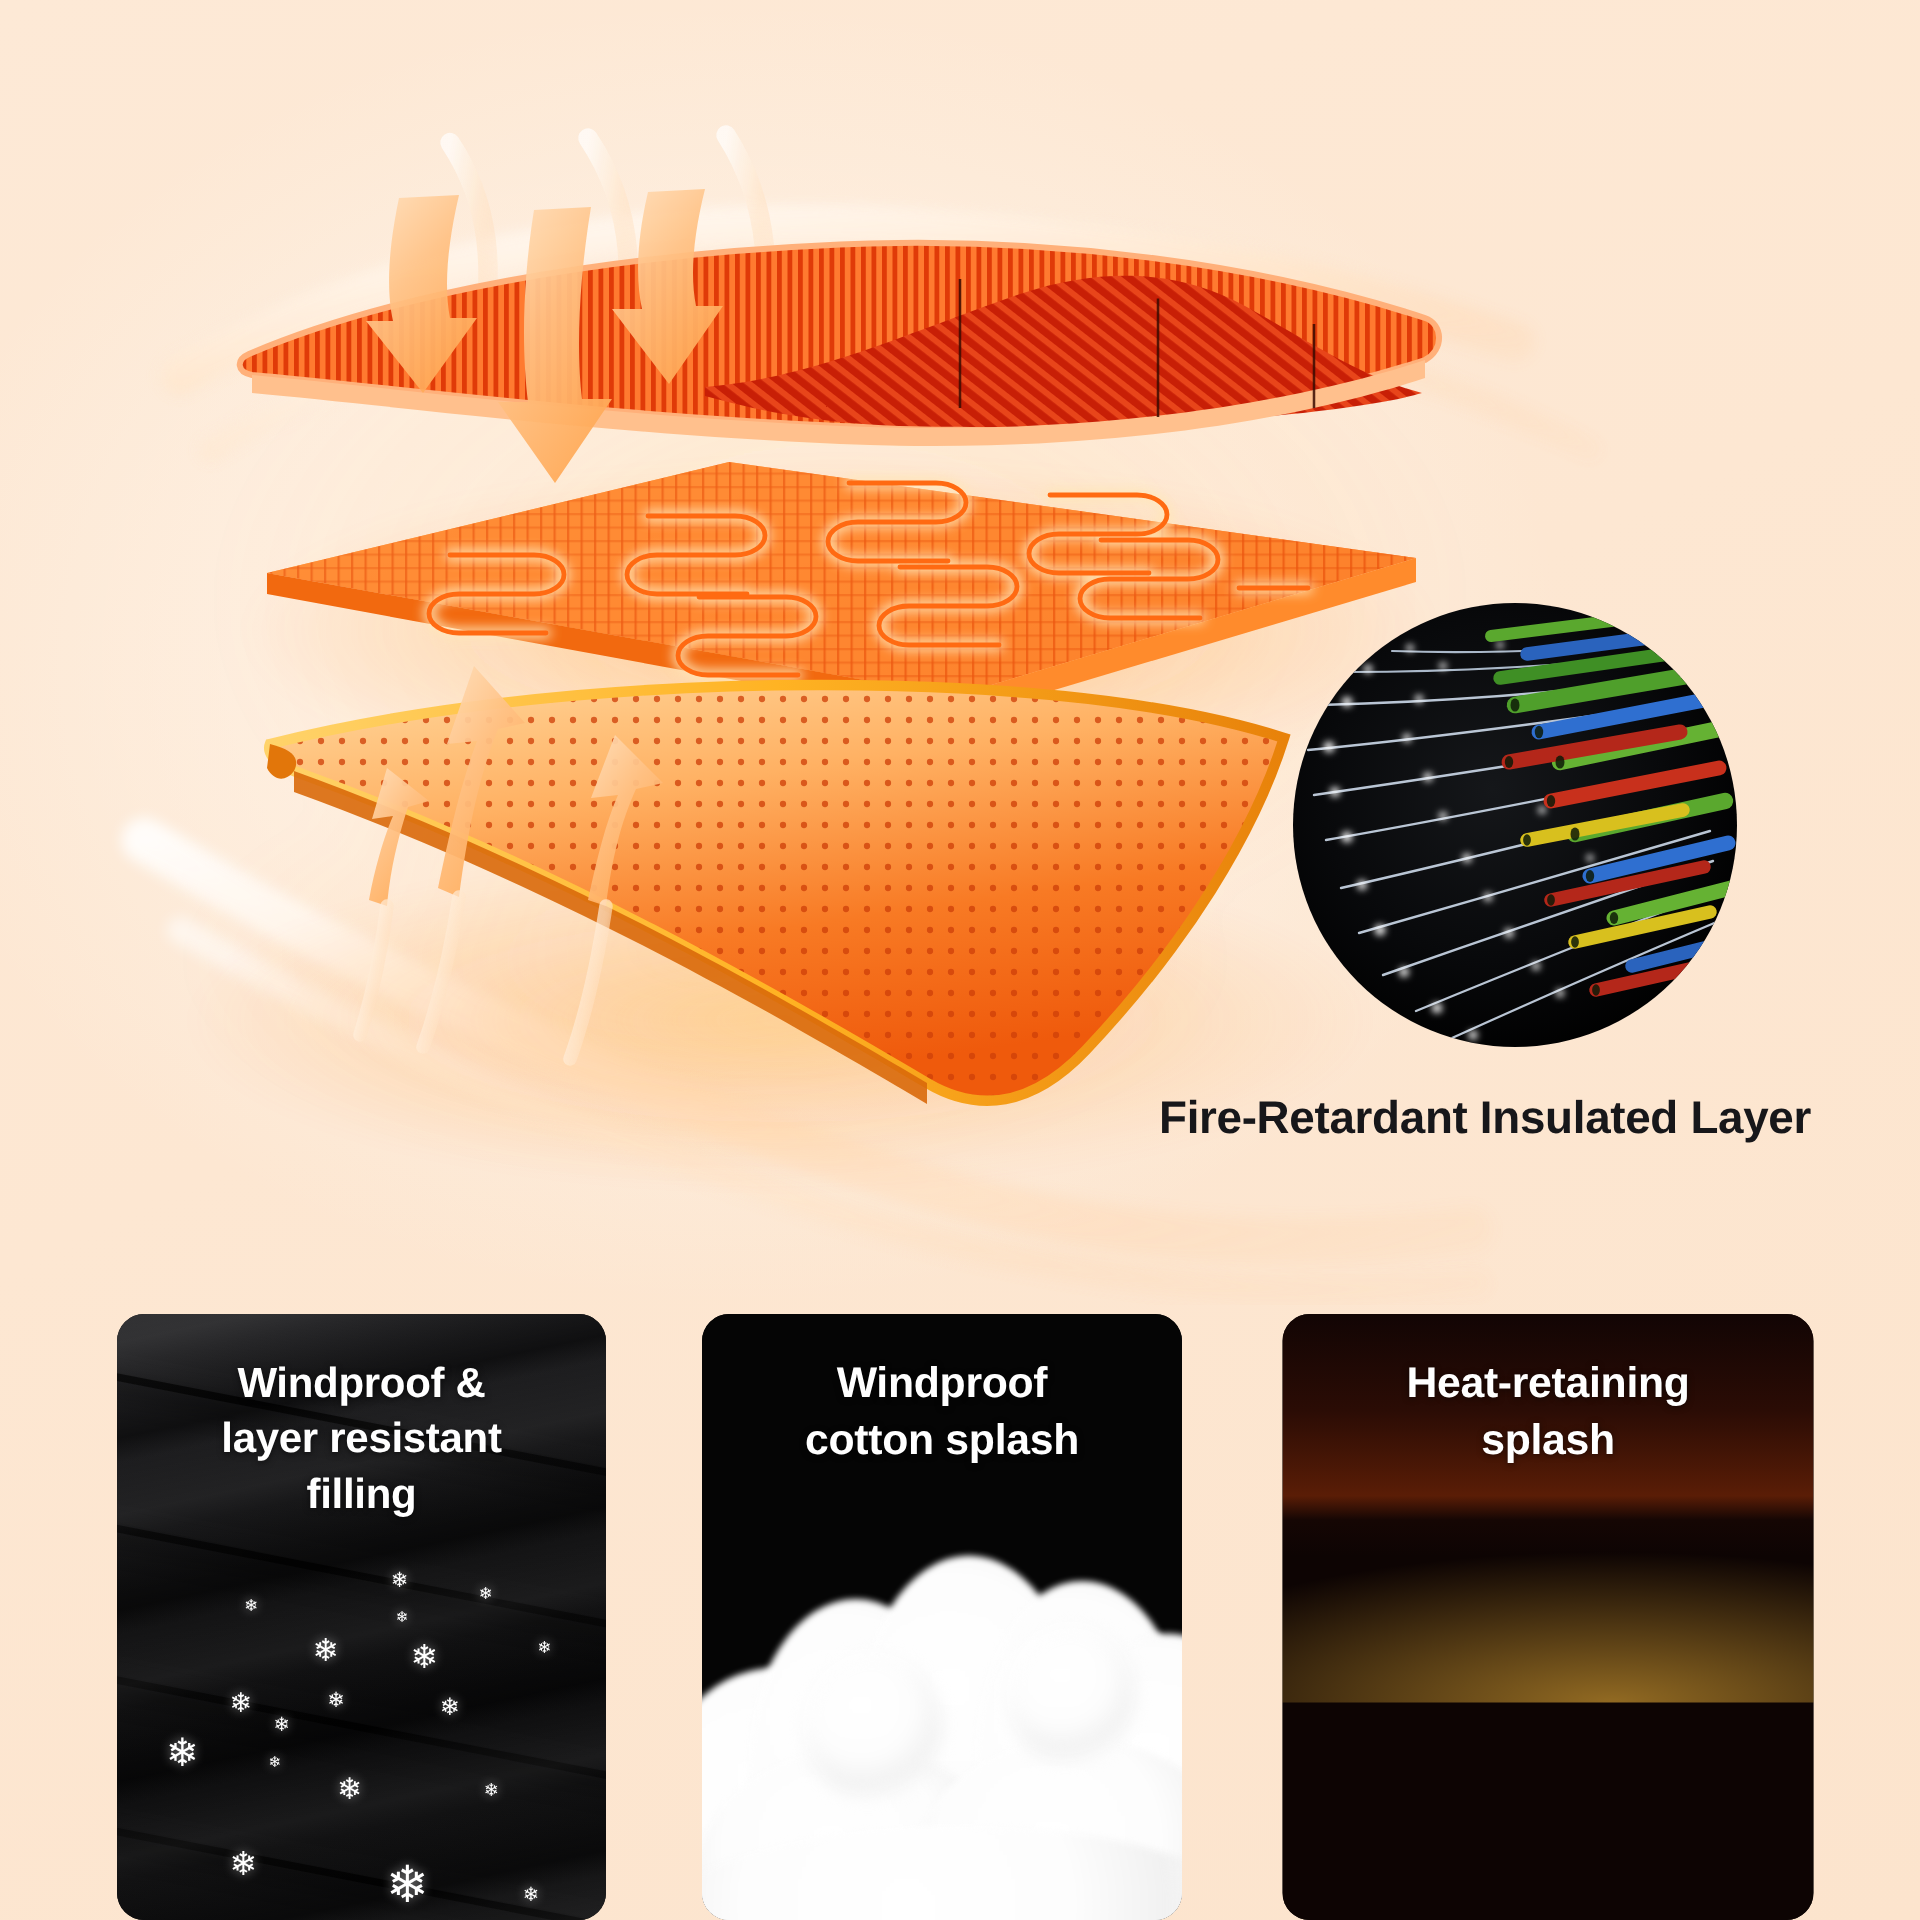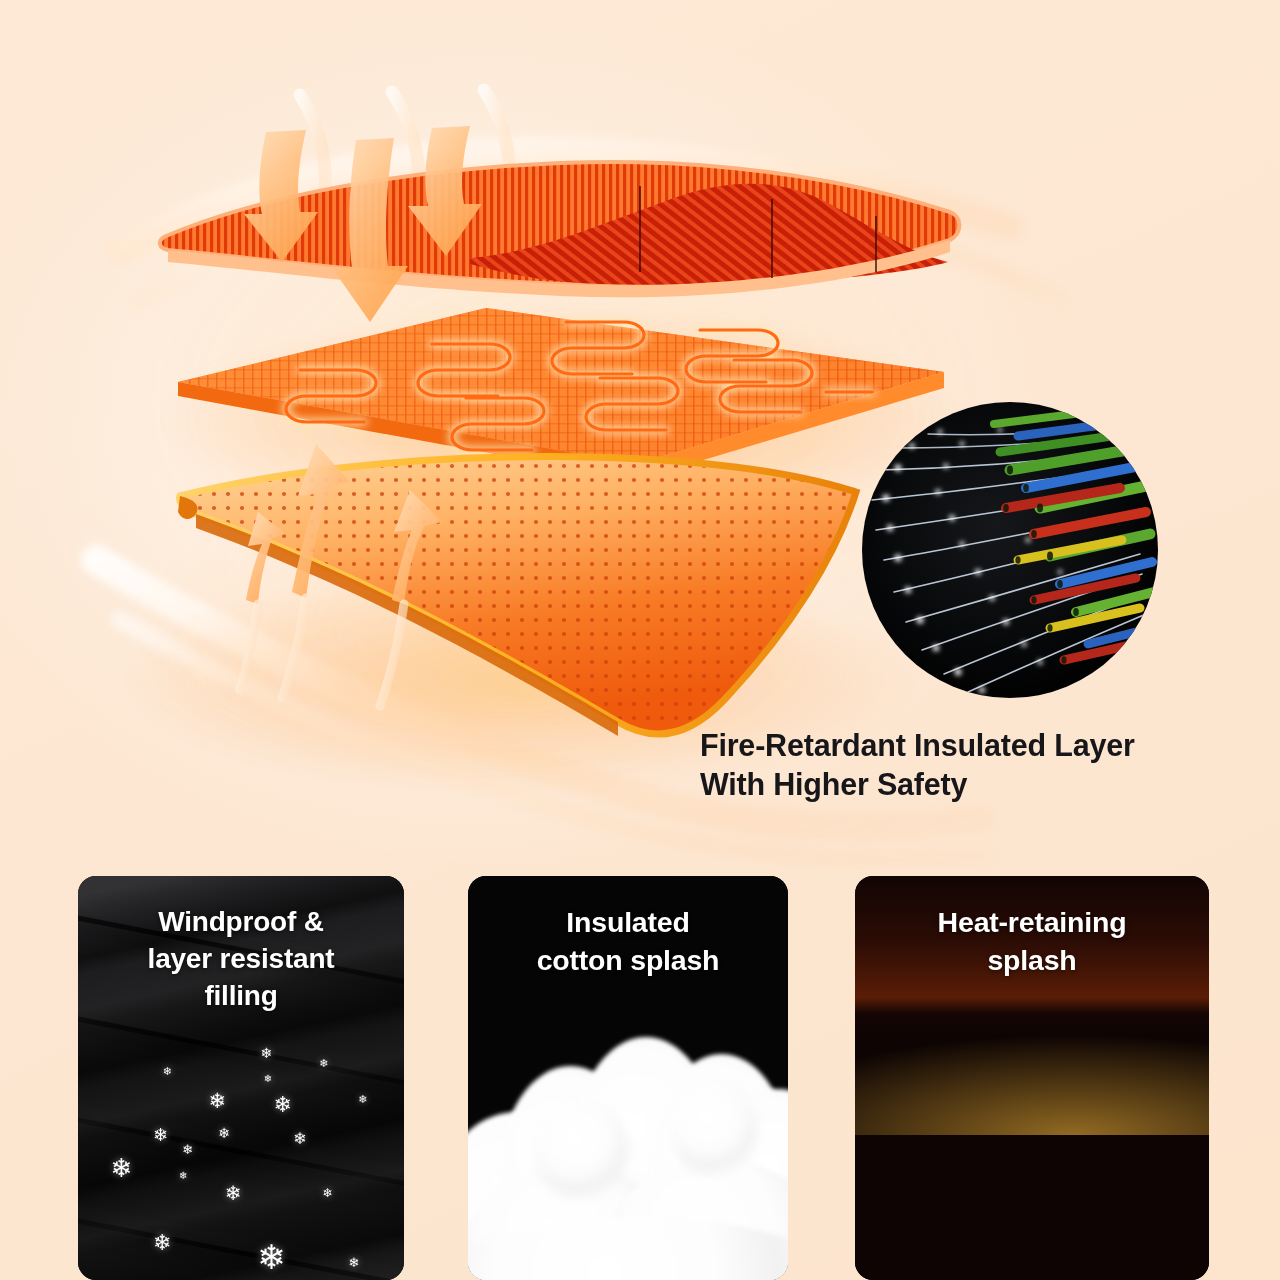--- a/index.html
+++ b/index.html
@@ -16,20 +16,21 @@
             linear-gradient(155deg,#fde9d6 0%, #fde7d2 45%, #fce4cd 100%);
           overflow:hidden; }
 
   
   .hero { position:absolute; left:0; top:0; width:1280px; height:870px; overflow:hidden; }
   .hero svg { position:absolute; left:0; top:0; }
 
   
   .headline {
     position:absolute; left:700px; top:726px; width:580px;
+    text-align:center;
     font-size:30.5px; line-height:1.29; font-weight:700;
     letter-spacing:-0.2px;
     color:#17171a;
   }
   .headline .l2 { display:block; }
 
   
   .cards { position:absolute; left:0; top:872px; width:1280px; height:408px; }
   .card {
     position:absolute; top:4px; height:404px;
@@ -361,21 +362,20 @@
             <ellipse cx="1050" cy="628" rx="2.6" ry="3.8"></ellipse>
             <ellipse cx="1064" cy="660" rx="2.6" ry="3.8"></ellipse>
           </g>
         </g>
       </g>
     </svg>
   </div>
 
   <div class="headline">
     <span>Fire-Retardant Insulated Layer</span>
-    <span class="l2">With Higher Safety</span>
   </div>
 
   <div class="cards">
 
     <div class="card card-1">
       <div class="card-bg quilt">
         <div class="seam" style="top:8%;  transform:rotate(11deg);"></div>
         <div class="seam" style="top:33%; transform:rotate(11deg);"></div>
         <div class="seam" style="top:58%; transform:rotate(11deg);"></div>
         <div class="seam" style="top:83%; transform:rotate(11deg);"></div>
@@ -417,21 +417,21 @@
           <div class="puff" style="left:56%;  top:14%; width:40%; height:80%;"></div>
           <div class="puff" style="left:72%;  top:26%; width:40%; height:74%;"></div>
           <div class="puff" style="left:4%;   top:52%; width:60%; height:62%;"></div>
           <div class="puff" style="left:44%;  top:50%; width:62%; height:64%;"></div>
           <div class="puff" style="left:-6%;  top:70%; width:118%; height:52%;"></div>
           <div class="puff" style="left:24%;  top:30%; width:26%; height:34%; filter:blur(5px);"></div>
           <div class="puff" style="left:62%;  top:24%; width:24%; height:32%; filter:blur(5px);"></div>
         </div>
       </div>
       <div class="card-title">
-        <span>Insulated</span><br>
+        <span>Windproof</span><br>
         <span>cotton splash</span>
       </div>
     </div>
 
     <div class="card card-3">
       <div class="card-bg honey-bg">
         <div class="honey-ridge"></div>
 
       </div>
       <div class="card-title">

